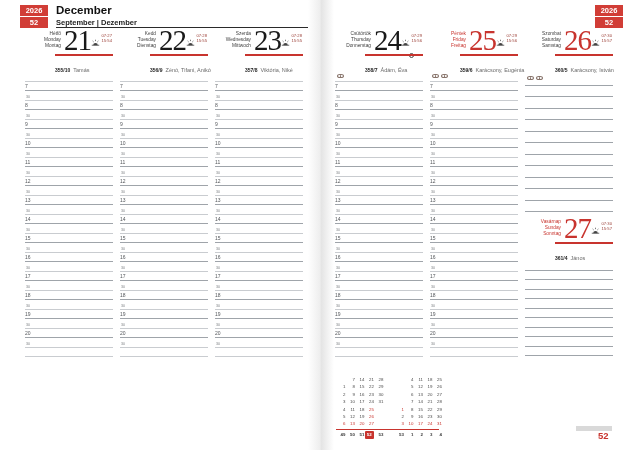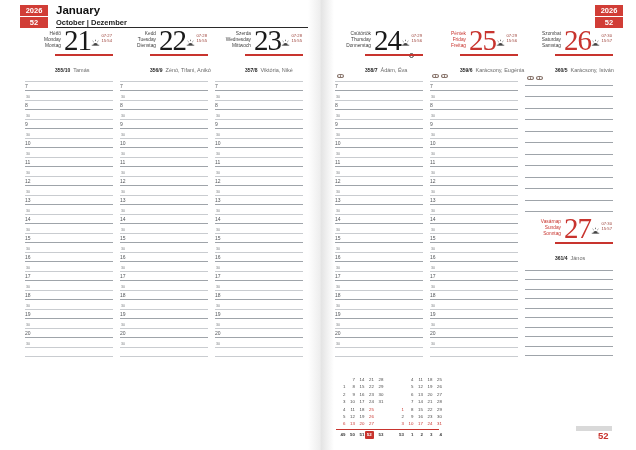--- a/index.html
+++ b/index.html
@@ -74,22 +74,22 @@
 
 <div class="sheet">
   <div class="gutter"></div>
 
   <div class="tab tab-left">
     <div class="tab-year">2026</div>
     <div class="tab-week">52</div>
   </div>
 
   <div class="month-block">
-    <div class="month-title">January</div>
-    <div class="month-subtitle">October | Dezember</div>
+    <div class="month-title">December</div>
+    <div class="month-subtitle">September | Dezember</div>
   </div>
   <div class="header-rule"></div>
 
   <div class="tab tab-right">
     <div class="tab-year">2026</div>
     <div class="tab-week">52</div>
   </div>
 
   <div id="columns">
       <div class="col" style="left: 25px;">

